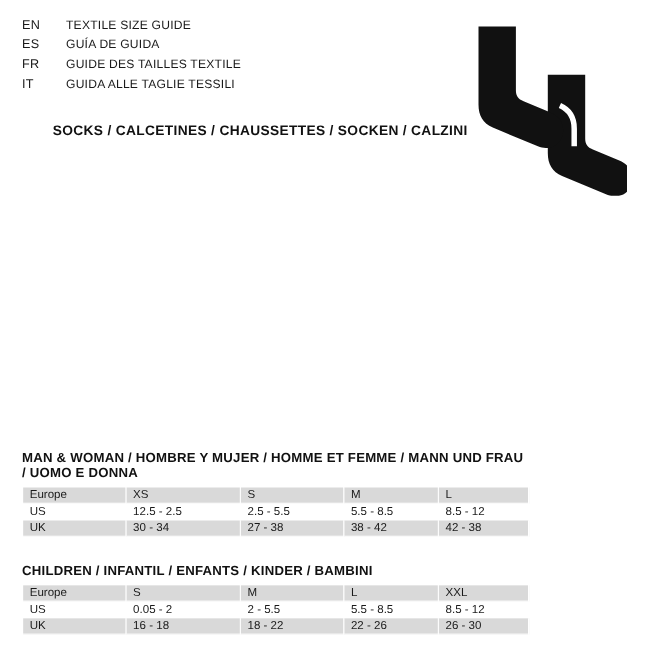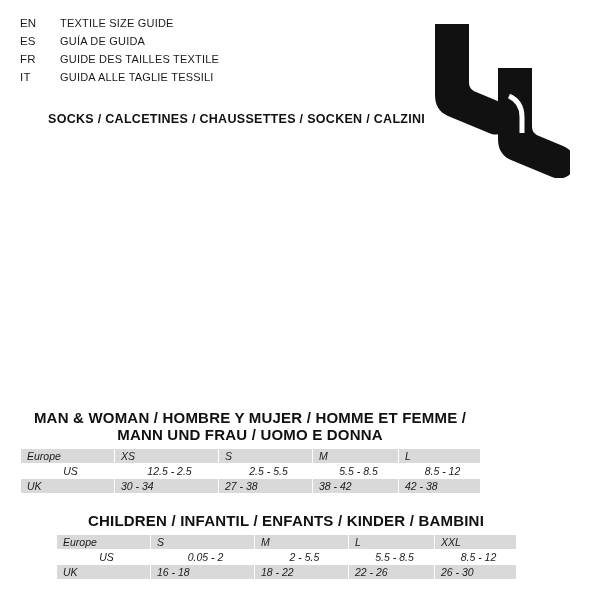--- a/index.html
+++ b/index.html
@@ -67,46 +67,44 @@
     height: 160px;
   }
 
   
   .table-section {
     position: absolute;
     left: 20px;
     width: 460px;
   }
   .section-men { top: 409px; }
-  .section-children { top: 512px; margin-left: 36px; }
+  .section-children { top: 512px; }
 
   .table-caption {
-    font-size: 15px;
+    font-size: 12px;
     font-weight: bold;
     letter-spacing: 0.2px;
     color: #111;
     margin-bottom: 5px;
-    text-align: center;
   }
   table {
     border-collapse: collapse;
     width: 460px;
     table-layout: fixed;
-    font-style: italic;
   }
   table td {
     font-size: 10.5px;
     color: #1a1a1a;
     height: 15px;
     padding: 1px 0 1px 6px;
     border: 1px solid #ffffff;
     box-sizing: border-box;
   }
   tr.shaded td { background: #d9d9d9; }
-  tr.plain td { background: #ffffff; text-align: center; }
+  tr.plain td { background: #ffffff; }
   td.c0 { width: 94px; }
   td.c1 { width: 104px; }
   td.c2 { width: 94px; }
   td.c3 { width: 86px; }
   td.c4 { width: 82px; }
   .head-cell { color: #1a1a1a; }
 </style>
 </head>
 <body>
 

